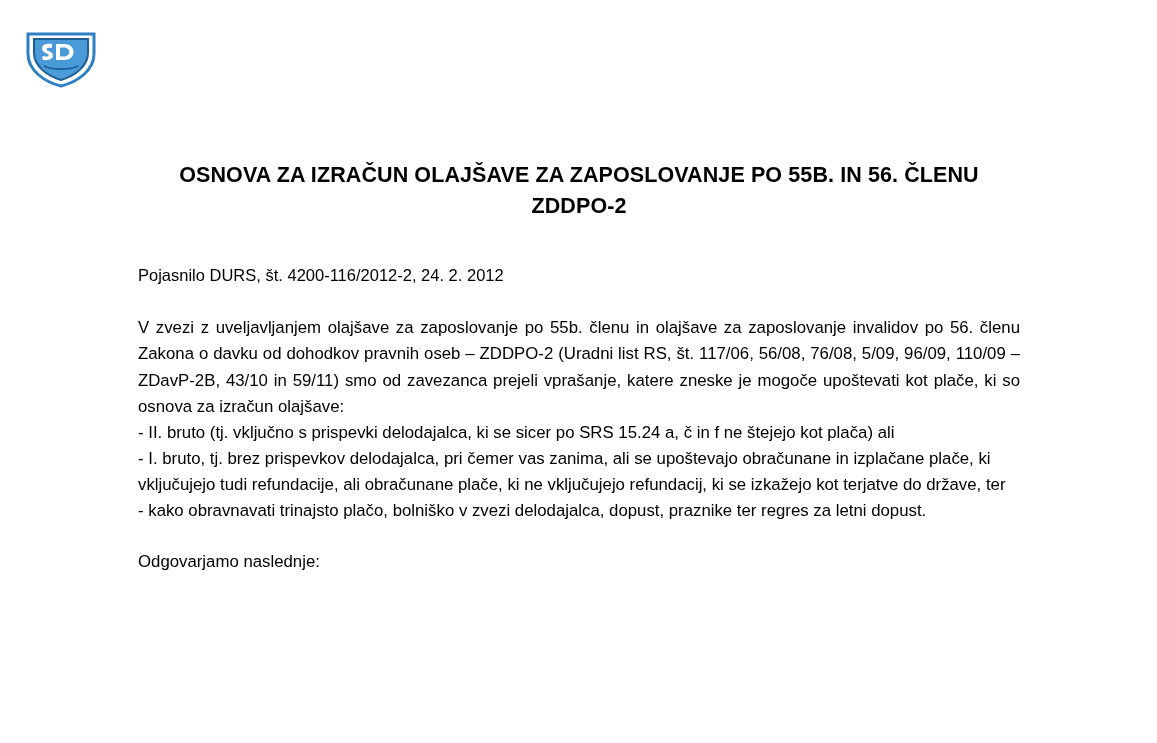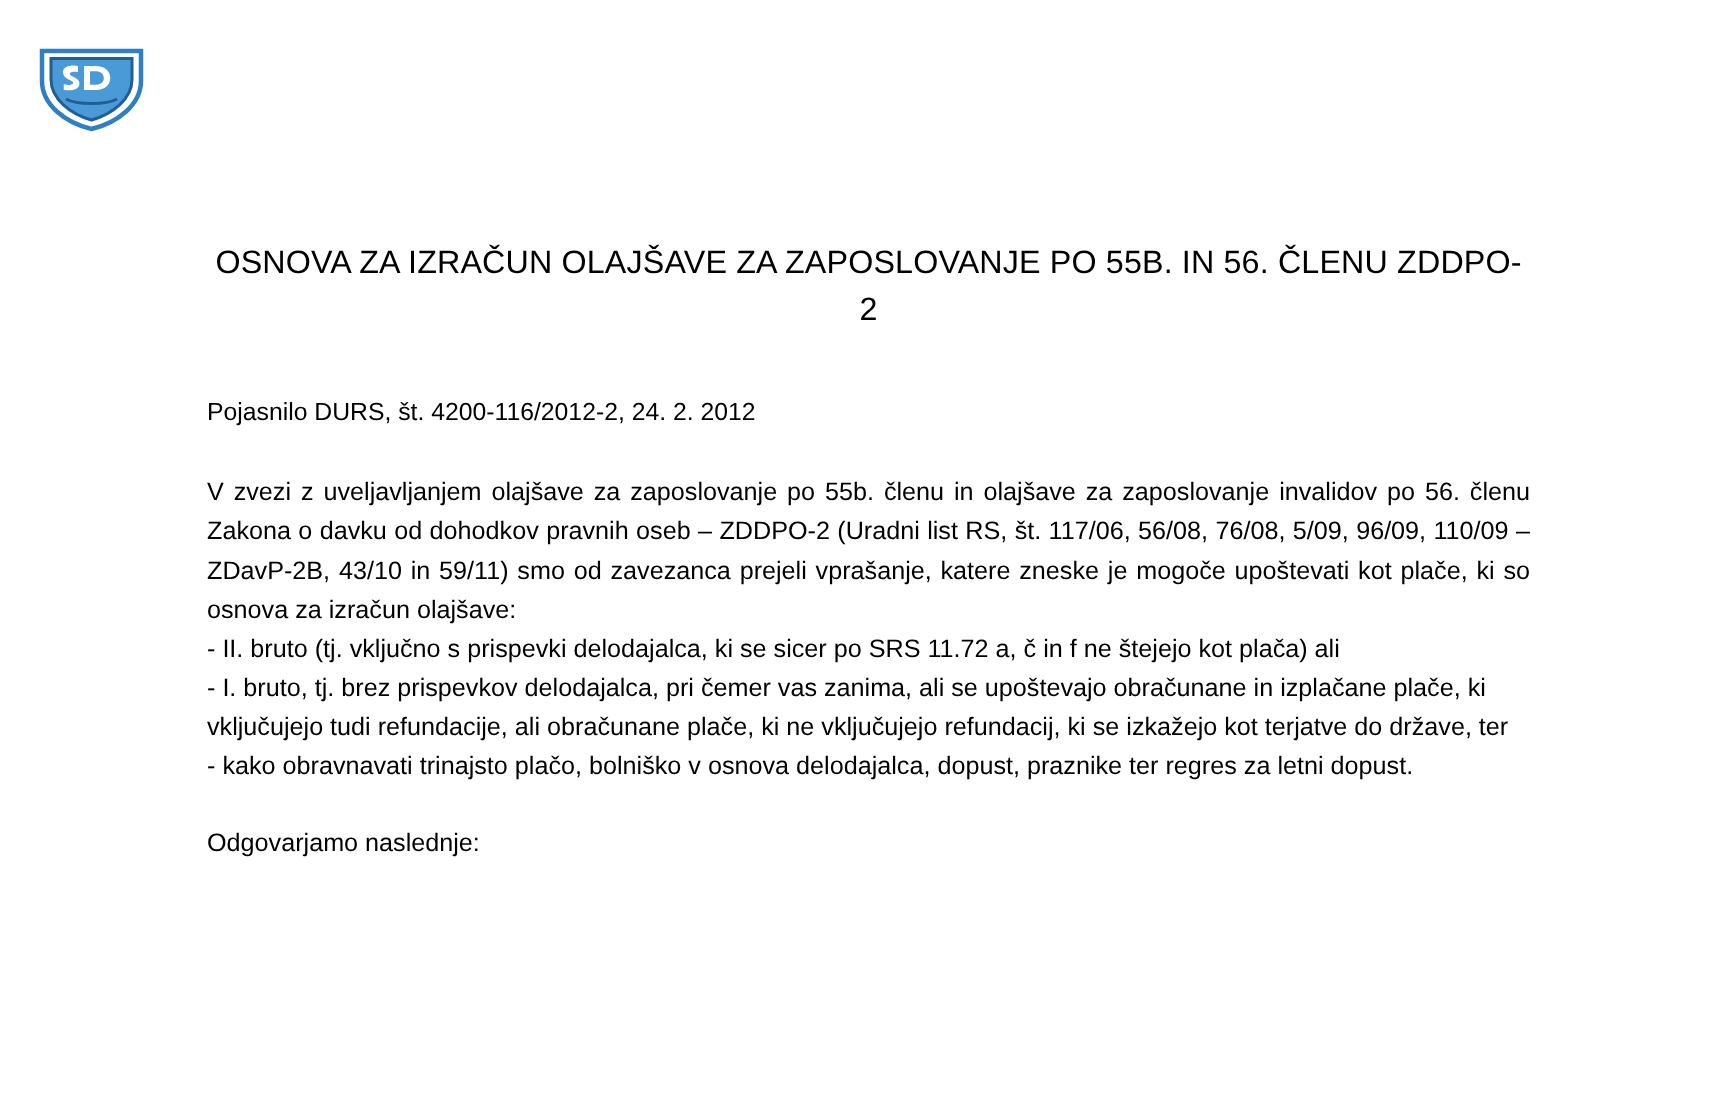--- a/index.html
+++ b/index.html
@@ -30,21 +30,21 @@
   }
   
   .doc {
     position: absolute;
     left: 138px;
     top: 160px;
     width: 882px;
   }
   .doc-title {
     font-size: 21.5px;
-    font-weight: normal;
+    font-weight: bold;
     text-align: center;
     line-height: 1.45;
     letter-spacing: 0.1px;
     margin: 0 0 0 0;
   }
   .doc-subtitle {
     font-size: 16.5px;
     font-weight: normal;
     margin-top: 42px;
     line-height: 1.4;
@@ -84,21 +84,21 @@
   </div>
 
   <div class="doc">
 
     <h1 class="doc-title">OSNOVA ZA IZRAČUN OLAJŠAVE ZA ZAPOSLOVANJE PO 55B. IN 56. ČLENU ZDDPO-2</h1>
 
     <div class="doc-subtitle">Pojasnilo DURS, št. 4200-116/2012-2, 24. 2. 2012</div>
 
     <div class="body-block">
       <p class="para-just">V zvezi z uveljavljanjem olajšave za zaposlovanje po 55b. členu in olajšave za zaposlovanje invalidov po 56. členu Zakona o davku od dohodkov pravnih oseb – ZDDPO-2 (Uradni list RS, št. 117/06, 56/08, 76/08, 5/09, 96/09, 110/09 – ZDavP-2B, 43/10 in 59/11) smo od zavezanca prejeli vprašanje, katere zneske je mogoče upoštevati kot plače, ki so osnova za izračun olajšave:</p>
-      <p class="para">- II. bruto (tj. vključno s prispevki delodajalca, ki se sicer po SRS 11.72 a, č in f ne štejejo kot plača) ali</p>
+      <p class="para">- II. bruto (tj. vključno s prispevki delodajalca, ki se sicer po SRS 15.24 a, č in f ne štejejo kot plača) ali</p>
       <p class="para">- I. bruto, tj. brez prispevkov delodajalca, pri čemer vas zanima, ali se upoštevajo obračunane in izplačane plače, ki vključujejo tudi refundacije, ali obračunane plače, ki ne vključujejo refundacij, ki se izkažejo kot terjatve do države, ter</p>
-      <p class="para">- kako obravnavati trinajsto plačo, bolniško v osnova delodajalca, dopust, praznike ter regres za letni dopust.</p>
+      <p class="para">- kako obravnavati trinajsto plačo, bolniško v zvezi delodajalca, dopust, praznike ter regres za letni dopust.</p>
       <div class="spacer-line"></div>
       <p class="para">Odgovarjamo naslednje:</p>
     </div>
 
   </div>
 </div>
 
 </body></html>

